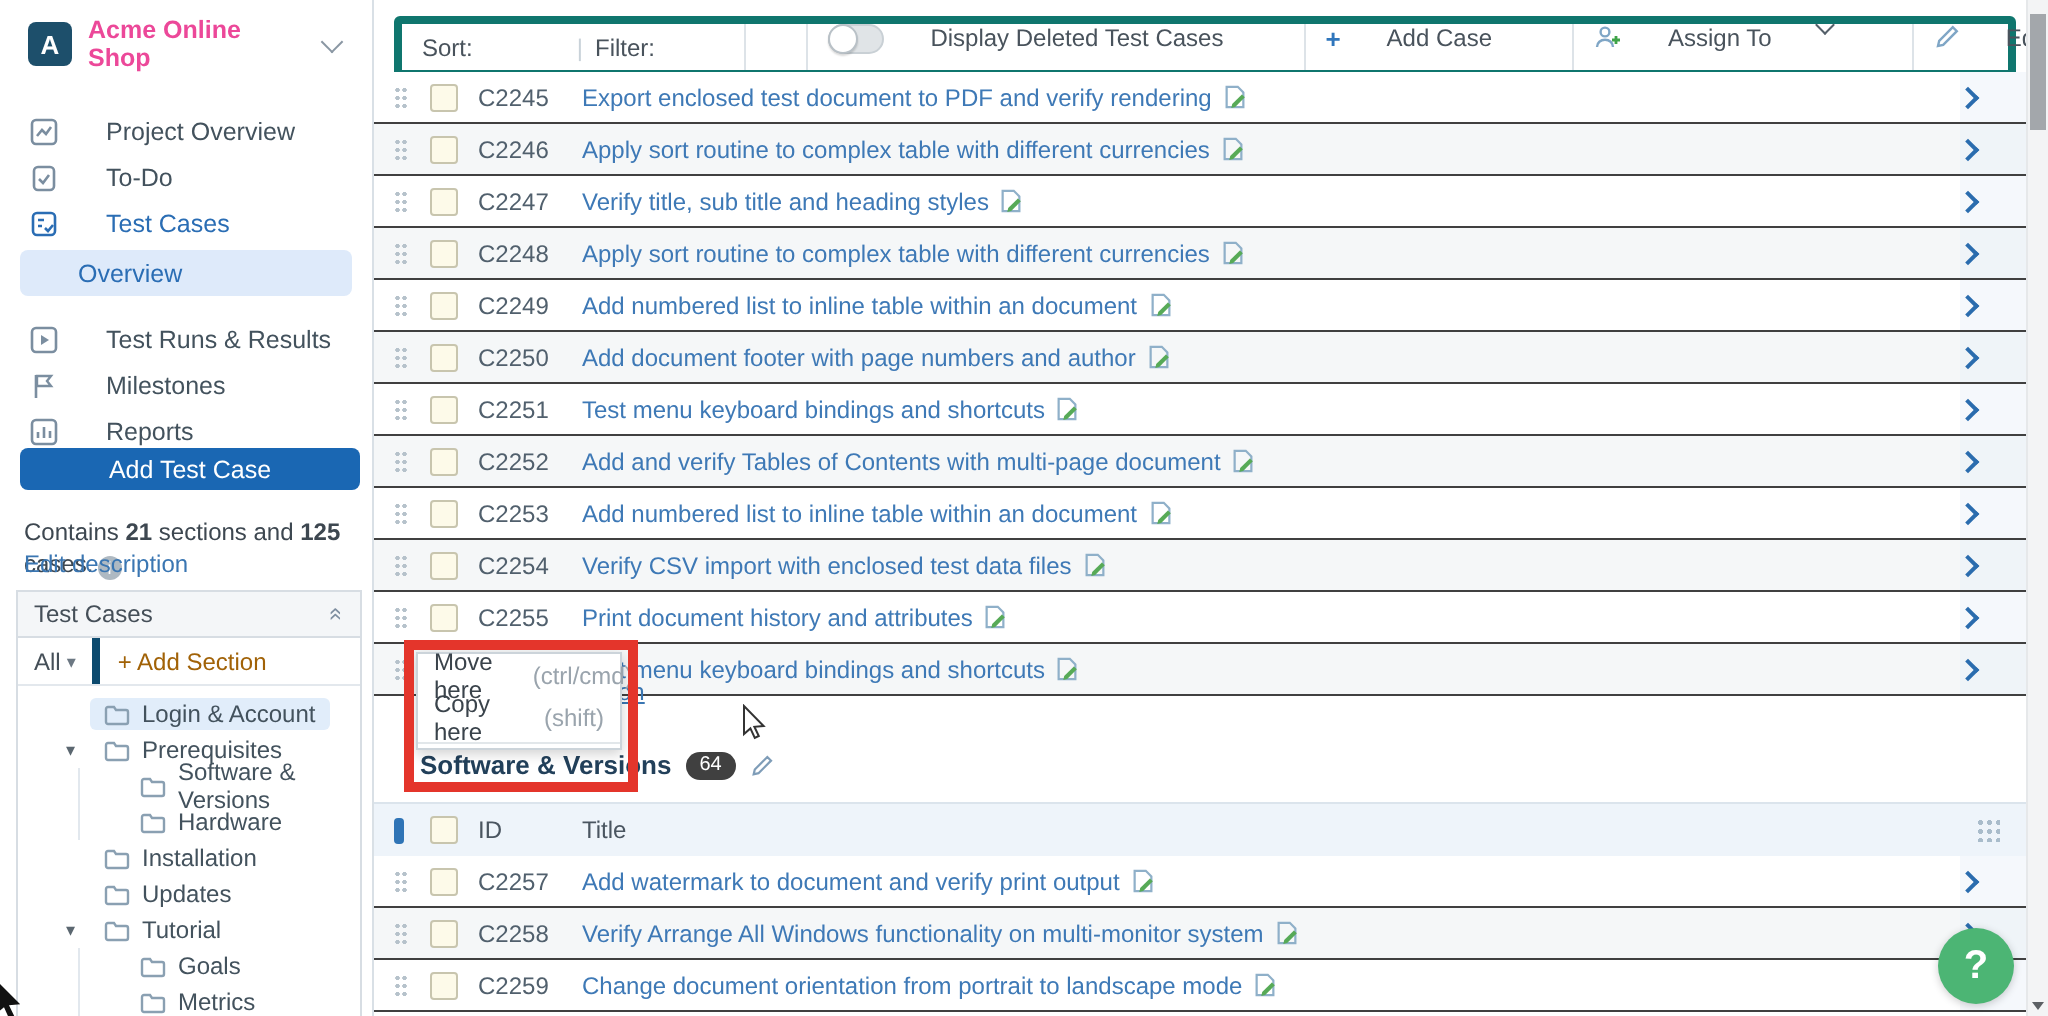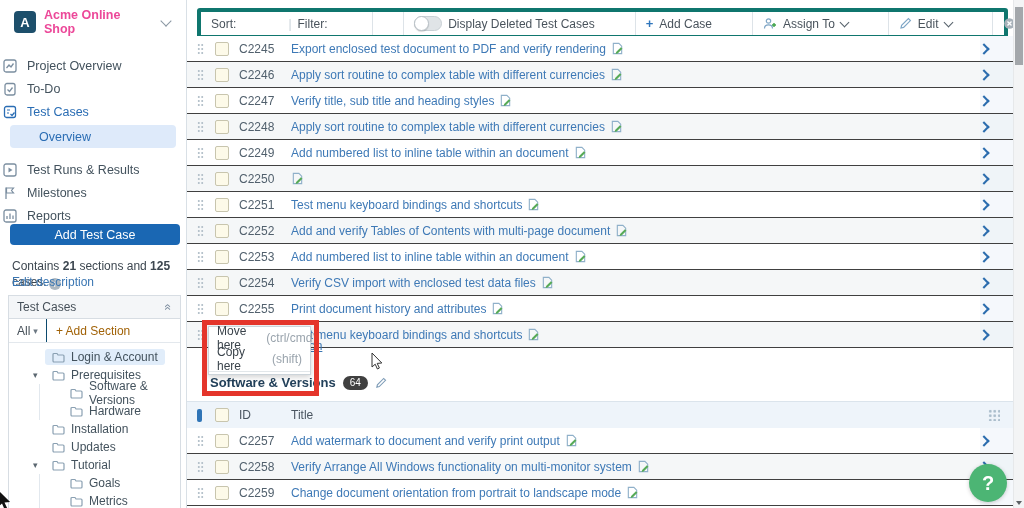--- a/index.html
+++ b/index.html
@@ -6,53 +6,53 @@
   body{width:1024px;height:508px;overflow:hidden;font-family:"Liberation Sans",sans-serif;background:#fff;}
   .screen{position:relative;width:1024px;height:508px;background:#fff;}
 
   
   .sidebar{position:absolute;left:0;top:0;width:186px;height:508px;background:#fff;border-right:1px solid #d9e0e6;}
   .sb-head{display:flex;align-items:center;gap:8px;padding:8px 10px 8px 14px;}
   .logo{width:22px;height:22px;border-radius:4px;background:#1d4f6b;color:#fff;font-weight:bold;font-size:13px;display:flex;align-items:center;justify-content:center;}
   .proj-name{font-size:12.5px;font-weight:bold;color:#ec4899;flex:1;}
   .chev-down{width:7px;height:7px;border-right:1.5px solid #8a97a3;border-bottom:1.5px solid #8a97a3;transform:rotate(45deg);margin-right:6px;margin-top:-3px;}
   .nav{margin-top:10px;}
-  .nav-item{display:flex;align-items:center;gap:10px;height:23px;padding-left:3px;font-size:12.5px;color:#43525d;cursor:pointer;}
+  .nav-item{display:flex;align-items:center;gap:24px;height:23px;padding-left:15px;font-size:12.5px;color:#43525d;cursor:pointer;}
   .nav-item svg{flex:0 0 auto;}
   .nav-item.active{color:#2a6db4;}
   .nav-sub{margin:2px 10px;height:23px;display:flex;align-items:center;background:#deeafa;border-radius:4px;font-size:12.5px;color:#2a6db4;padding-left:29px;cursor:pointer;}
   .spacer8{height:8px;}
   .add-btn{position:absolute;left:10px;top:224px;width:170px;height:21px;background:#1a67b3;color:#fff;border:none;border-radius:4px;font-size:12.5px;font-family:inherit;cursor:pointer;}
   .summary{position:absolute;left:12px;top:258px;font-size:12px;color:#3d4750;line-height:16px;width:170px;}
   .summary b{font-weight:bold;}
   .info-ic{display:inline-block;width:12px;height:12px;border-radius:50%;background:#aeb9c2;color:#fff;font-size:9px;line-height:12px;text-align:center;vertical-align:-1px;margin-left:2px;}
   .edit-desc{position:absolute;left:12px;top:275px;font-size:12px;color:#3a76b2;text-decoration:none;cursor:pointer;}
   .panel{position:absolute;left:8px;top:295px;width:171px;bottom:0;border:1px solid #d7dde3;border-bottom:none;background:#fff;}
   .panel-head{height:22px;background:#f4f6f8;border-bottom:1px solid #d7dde3;display:flex;align-items:center;padding:0 8px;font-size:12px;color:#454f58;}
   .panel-title{flex:1;}
   .collapse-ic{display:inline-block;transform:rotate(90deg);color:#7e8ea0;font-size:12px;cursor:pointer;}
   .panel-sub{height:23px;display:flex;align-items:center;border-bottom:1px solid #e3e8ed;font-size:12px;}
-  .all-dd{padding:0 8px;color:#454f58;border-right:1px solid #0c4a6e;height:100%;display:flex;align-items:center;gap:3px;cursor:pointer;}
+  .all-dd{padding:0 8px;color:#454f58;border-right:4px solid #0c4a6e;height:100%;display:flex;align-items:center;gap:3px;cursor:pointer;}
   .all-caret{font-size:9px;color:#6c7883;}
   .add-section{padding:0 9px;color:#a16207;cursor:pointer;text-decoration:none;}
   .tree{padding-top:5px;overflow:hidden;}
   .tree-item{display:flex;align-items:center;height:18px;padding-left:calc(6px + var(--d,1) * 18px);font-size:12px;color:#43525d;position:relative;cursor:pointer;}
   .tree-item .tw{width:12px;font-size:9px;color:#5b6770;visibility:hidden;flex:0 0 auto;}
   .tree-item.has-arrow .tw{visibility:visible;}
   .tree-item.deep::before{content:'';position:absolute;left:30px;top:0;bottom:0;border-left:1px solid #e2e8ee;}
   .ti-inner{display:flex;align-items:center;gap:6px;padding:1px 7px;border-radius:3px;}
   .tree-item.sel .ti-inner{background:#e1edfa;}
   .folder-ic{flex:0 0 auto;}
 
   
   .content{position:absolute;left:187px;top:0;width:827px;height:508px;background:#fff;}
   .toolbar{position:absolute;left:10px;right:6px;top:8px;height:23px;border:4px solid #0f766e;border-radius:3px;background:#fff;display:flex;align-items:stretch;font-size:12px;color:#49535c;}
   .tb-left{width:327px;display:flex;align-items:center;gap:6px;padding:0 10px;border-right:1px solid #dde3e8;}
   .tb-spacer{flex:1;}
-  .tb-item{display:flex;align-items:center;gap:6px;padding:0 10px;border-left:1px solid #dde3e8;cursor:pointer;white-space:nowrap;margin-left:30px;}
+  .tb-item{display:flex;gap:23px;padding:0 10px;border-left:1px solid #dde3e8;cursor:pointer;white-space:nowrap;margin-left:30px;}
   .tb-link{color:#3d78b4;text-decoration:none;border-bottom:1px dotted #93b6d8;cursor:pointer;margin-top:38px;}
   .tb-sep{color:#c9d2d9;}
   .toggle{width:26px;height:13px;border-radius:8px;background:#e0e4e7;border:1px solid #c9d0d5;position:relative;cursor:pointer;}
   .toggle .knob{position:absolute;left:-1px;top:-1px;width:13px;height:13px;border-radius:50%;background:#fff;border:1px solid #b9c1c7;box-shadow:0 1px 1px rgba(0,0,0,.15);}
   .plus-ic{color:#2f76bc;font-weight:bold;font-size:13px;}
   .dd-caret{width:6px;height:6px;border-right:1.5px solid #55606a;border-bottom:1.5px solid #55606a;transform:rotate(45deg);margin-top:-3px;}
   .tb-item.disabled{color:#9fa9b1;cursor:default;}
   .dots2{width:8px;height:12px;background-image:radial-gradient(circle,#4a7fb5 1.2px,transparent 1.4px);background-size:4px 4px;}
 
   
@@ -392,20 +392,21 @@
           <span class="flex1"></span>
           <span class="chev-cell">
             <span class="chev"></span>
           </span>
         </div>
 
         <div class="trow">
           <span class="grip"></span>
           <span class="cb"></span>
           <span class="cid">C2250</span>
+          <a class="ctitle">Add document footer with page numbers and author</a>
           <svg class="docic" width="13" height="13" viewBox="0 0 14 14">
             <path d="M2.5 1.5h6l3 3v8h-9z" fill="none" stroke="#8fb0c9" stroke-width="1.2"></path>
             <path d="M5.5 10.8l5.2-5.2 1.6 1.6-5.2 5.2-2.1.5z" fill="#57aa57"></path>
           </svg>
           <span class="flex1"></span>
           <span class="chev-cell">
             <span class="chev"></span>
           </span>
         </div>
 

